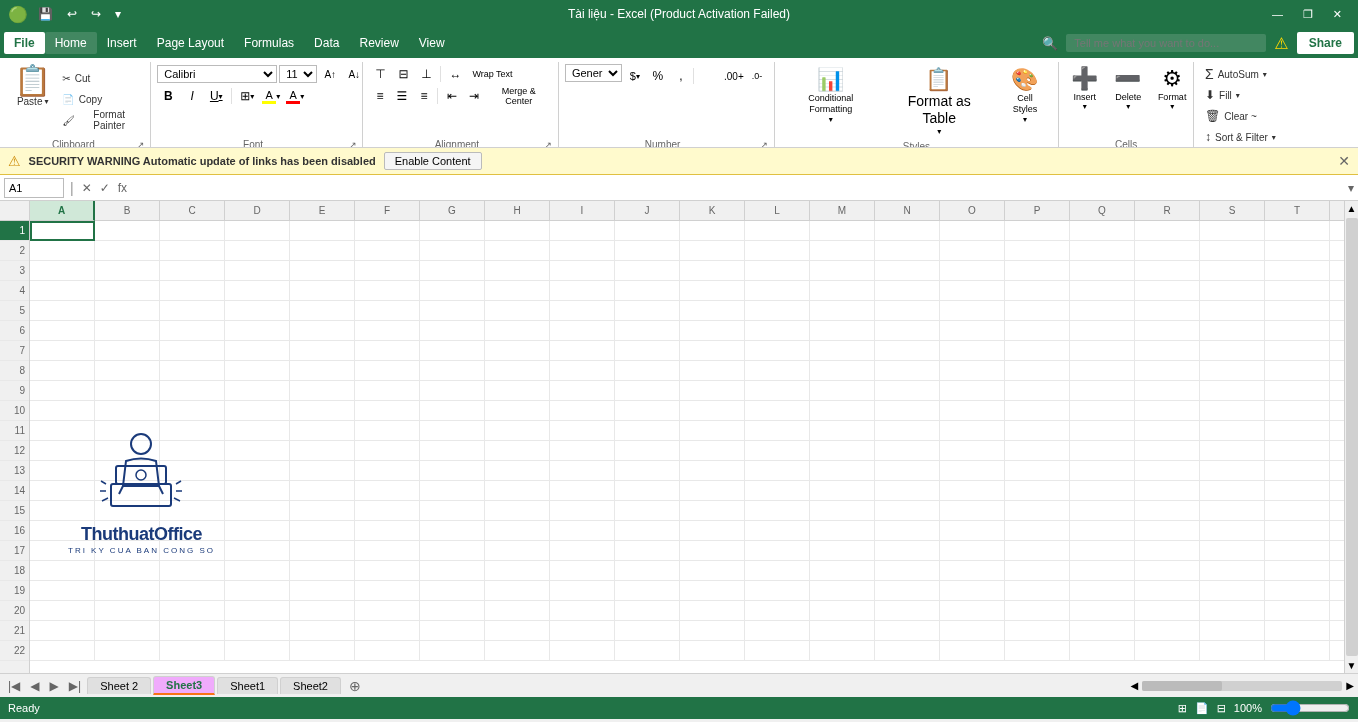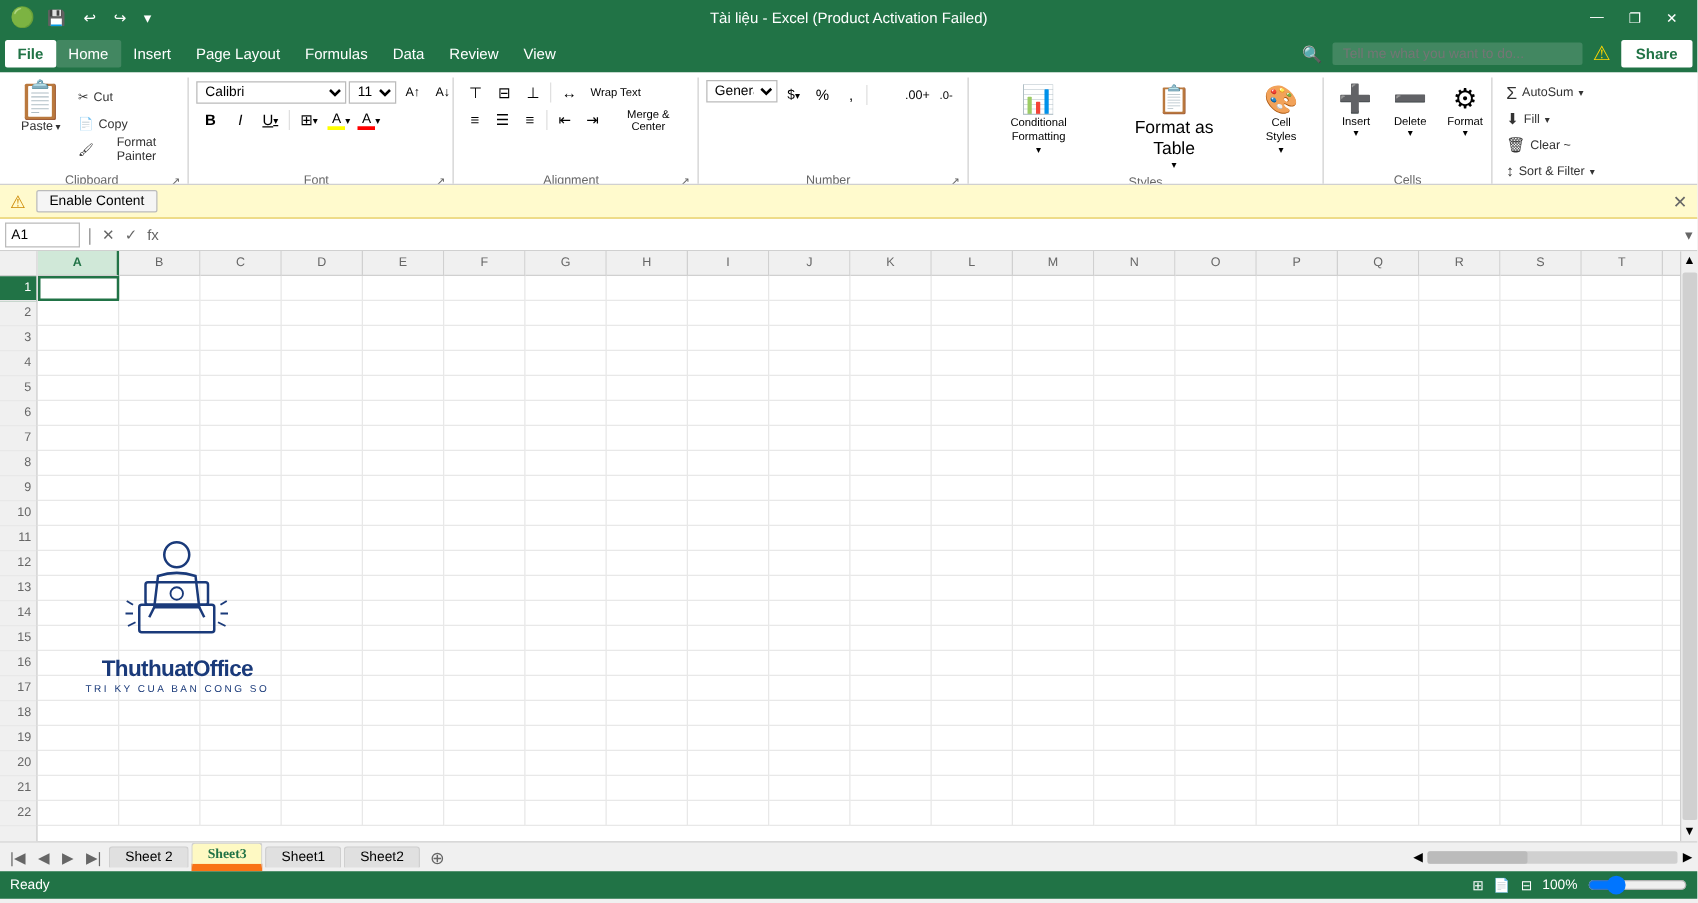--- a/index.html
+++ b/index.html
@@ -249,21 +249,21 @@
     .nav-arrow { background: none; border: none; cursor: pointer; font-size: 12px; color: #666; padding: 2px 4px; }
     .sheet-tab {
       padding: 2px 12px;
       border: 1px solid #d0d0d0;
       border-bottom: none;
       background: #e0e0e0;
       cursor: pointer;
       font-size: 11px;
       border-radius: 3px 3px 0 0;
     }
-    .sheet-tab.active { background: #fef9c3; color: #217346; font-weight: 600; border-bottom: 6px solid #f97316; font-family: Liberation Serif, serif; }
+    .sheet-tab.active { background: #f0abfc; color: #217346; font-weight: 600; border-bottom: 2px solid #f97316; }
     .add-sheet { background: none; border: none; cursor: pointer; font-size: 14px; color: #666; padding: 2px 6px; }
     .sheet-scrollbar { margin-left: auto; display: flex; align-items: center; gap: 2px; }
 
     
     .status-bar {
       background: #217346;
       color: white;
       height: 22px;
       display: flex;
       align-items: center;
@@ -526,20 +526,21 @@
       </button>
 
     </div>
 
   </div>
 
 </div>
 
 <div class="security-bar">
   <span class="security-warning">⚠</span>
+  <span style="font-weight:600;font-size:11px;">SECURITY WARNING  Automatic update of links has been disabled</span>
   <button class="enable-btn">Enable Content</button>
   <button class="sec-close">✕</button>
 </div>
 
 <div class="formula-bar">
   <div class="cell-ref-box">A1</div>
   <div class="formula-divider">|</div>
   <button class="formula-btn">✕</button>
   <button class="formula-btn">✓</button>
   <button class="formula-btn">fx</button>

